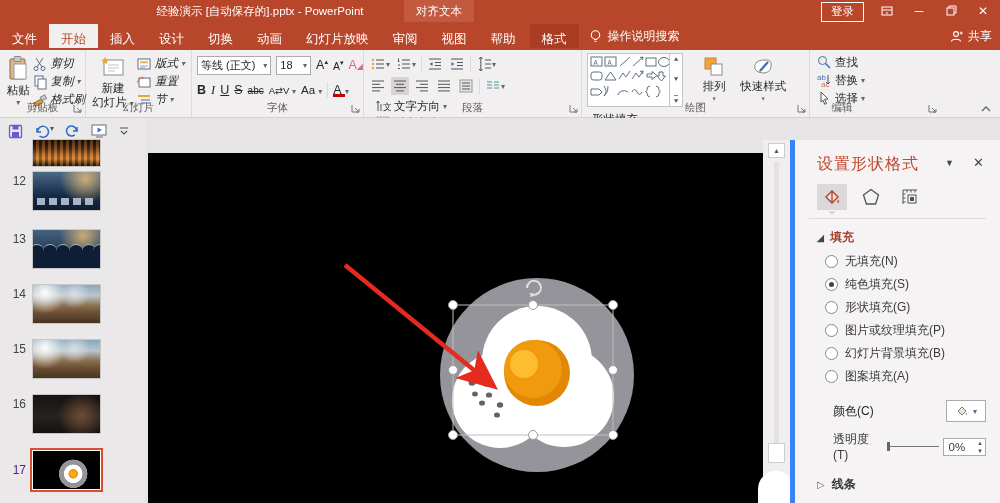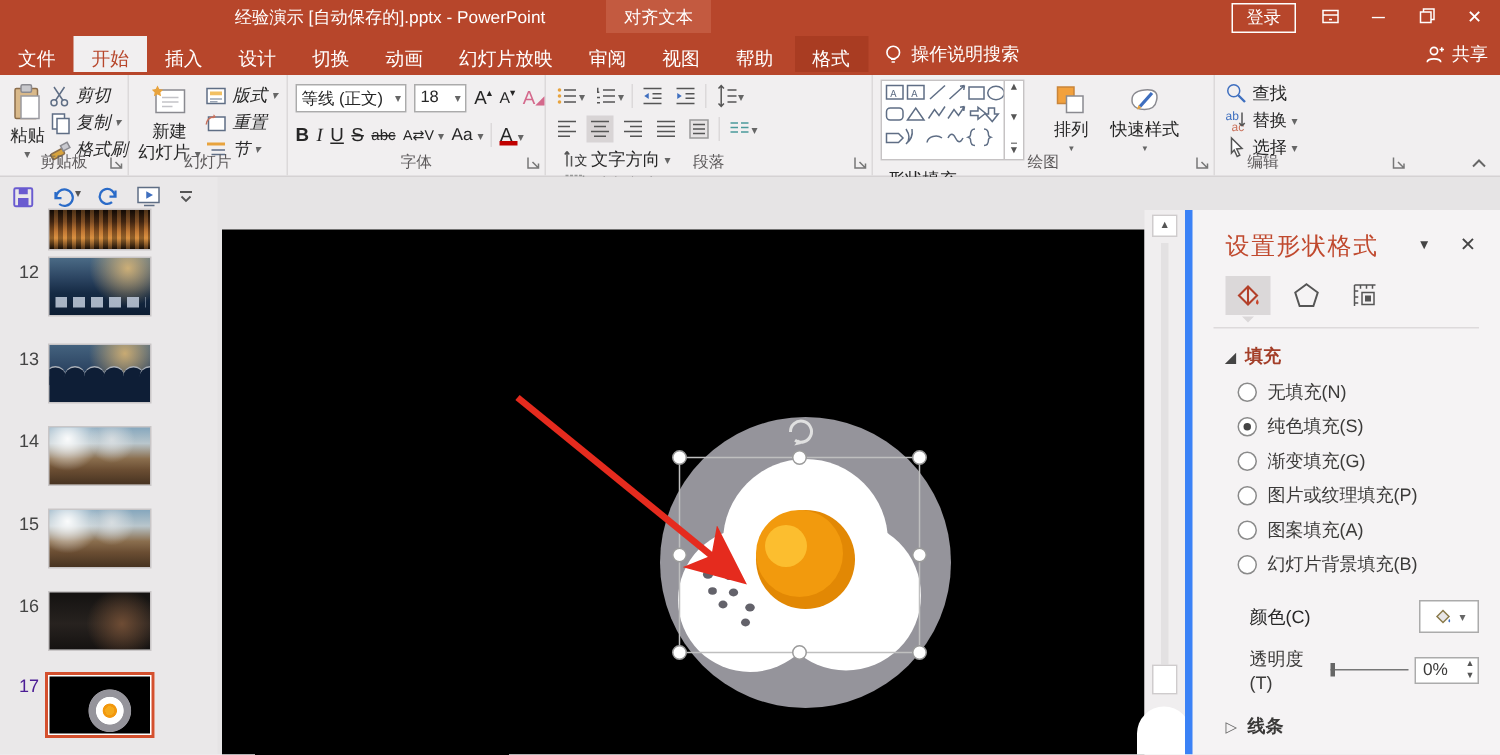--- a/index.html
+++ b/index.html
@@ -98,21 +98,21 @@
       radial-gradient(circle at 18% 20%, rgba(255,255,255,.95), rgba(255,255,255,0) 34%),
       radial-gradient(circle at 62% 22%, rgba(225,228,230,.8), rgba(225,228,230,0) 30%),
       linear-gradient(180deg,#86a7bd 0%,#b9c6cc 28%,#8a6e4e 55%,#6b4e33 74%,#473321 100%); }
   .t16 { background:
       radial-gradient(circle at 72% 55%, #6e4c34, rgba(20,17,16,0) 45%),
       linear-gradient(180deg,#141211,#27221f 55%,#151211); }
   .selwrap { position:absolute; left:30px; width:73px; height:44px; border:2px solid #D4502E; background:#fff; padding:1px; }
   .t17 { position:relative; left:0; top:0; width:67px; height:38px; background:#000; box-shadow:none; }
   .t17::after { content:""; position:absolute; inset:0; background:
       radial-gradient(circle at 60% 60%, #F5AA1C 0 3px, #F2980E 3px 4.5px, #ffffff 5px 9px, #95949B 9.5px 14px, rgba(0,0,0,0) 14.5px); }
-  .snum.sel { color:#4c1d95; }
+  .snum.sel { color:#4c1d95;margin-top:13px; }
 
   
   .canvas { position:absolute; left:145px; top:0; width:645px; height:100%; }
   .slide { position:absolute; left:3px; top:35px; width:615px; height:350px; background:#000; }
   .vscroll { position:absolute; right:0; top:22px; width:27px; bottom:0; background:#F0EEEF; }
   .vs-up { position:absolute; left:5px; top:3px; width:17px; height:15px; background:#fff; border:1px solid #CFCCCD; text-align:center; font-size:7px; color:#555; line-height:14px; }
   .vs-track { position:absolute; left:11px; top:22px; width:5px; bottom:40px; background:#E3E1E2; }
   .vs-thumb { position:absolute; left:5px; bottom:40px; width:17px; height:20px; background:#fff; border:1px solid #CFCCCD; }
   .vs-blob { position:absolute; right:-4px; bottom:-4px; width:36px; height:36px; background:#fff; border-radius:50% 50% 0 0; }
 
@@ -719,33 +719,33 @@
     <div class="opt" style="margin-top:4px">
         <span class="radio"></span>
         <span>无填充(N)</span>
       </div>
     <div class="opt">
         <span class="radio checked"></span>
         <span>纯色填充(S)</span>
       </div>
     <div class="opt">
         <span class="radio"></span>
-        <span>渐变填充(G)</span>
+        <span>形状填充(G)</span>
       </div>
     <div class="opt">
         <span class="radio"></span>
         <span>图片或纹理填充(P)</span>
       </div>
     <div class="opt">
         <span class="radio"></span>
-        <span>图案填充(A)</span>
+        <span>幻灯片背景填充(B)</span>
       </div>
     <div class="opt">
         <span class="radio"></span>
-        <span>幻灯片背景填充(B)</span>
+        <span>图案填充(A)</span>
       </div>
 
     <div class="color-row">
       <span>颜色(C)</span>
       <div class="color-btn">
         <svg width="14" height="14" viewBox="0 0 14 14">
             <path d="M3 7 L7 3 l4 4 -4 4z" fill="#E8E6E7" stroke="#8a7a4a"></path>
             <path d="M11.2 8.5 q1.2 1.8 0 2.5 q-1.2-.7 0-2.5z" fill="#3F6FBF"></path>
           </svg>
         <span class="dd">▾</span>

